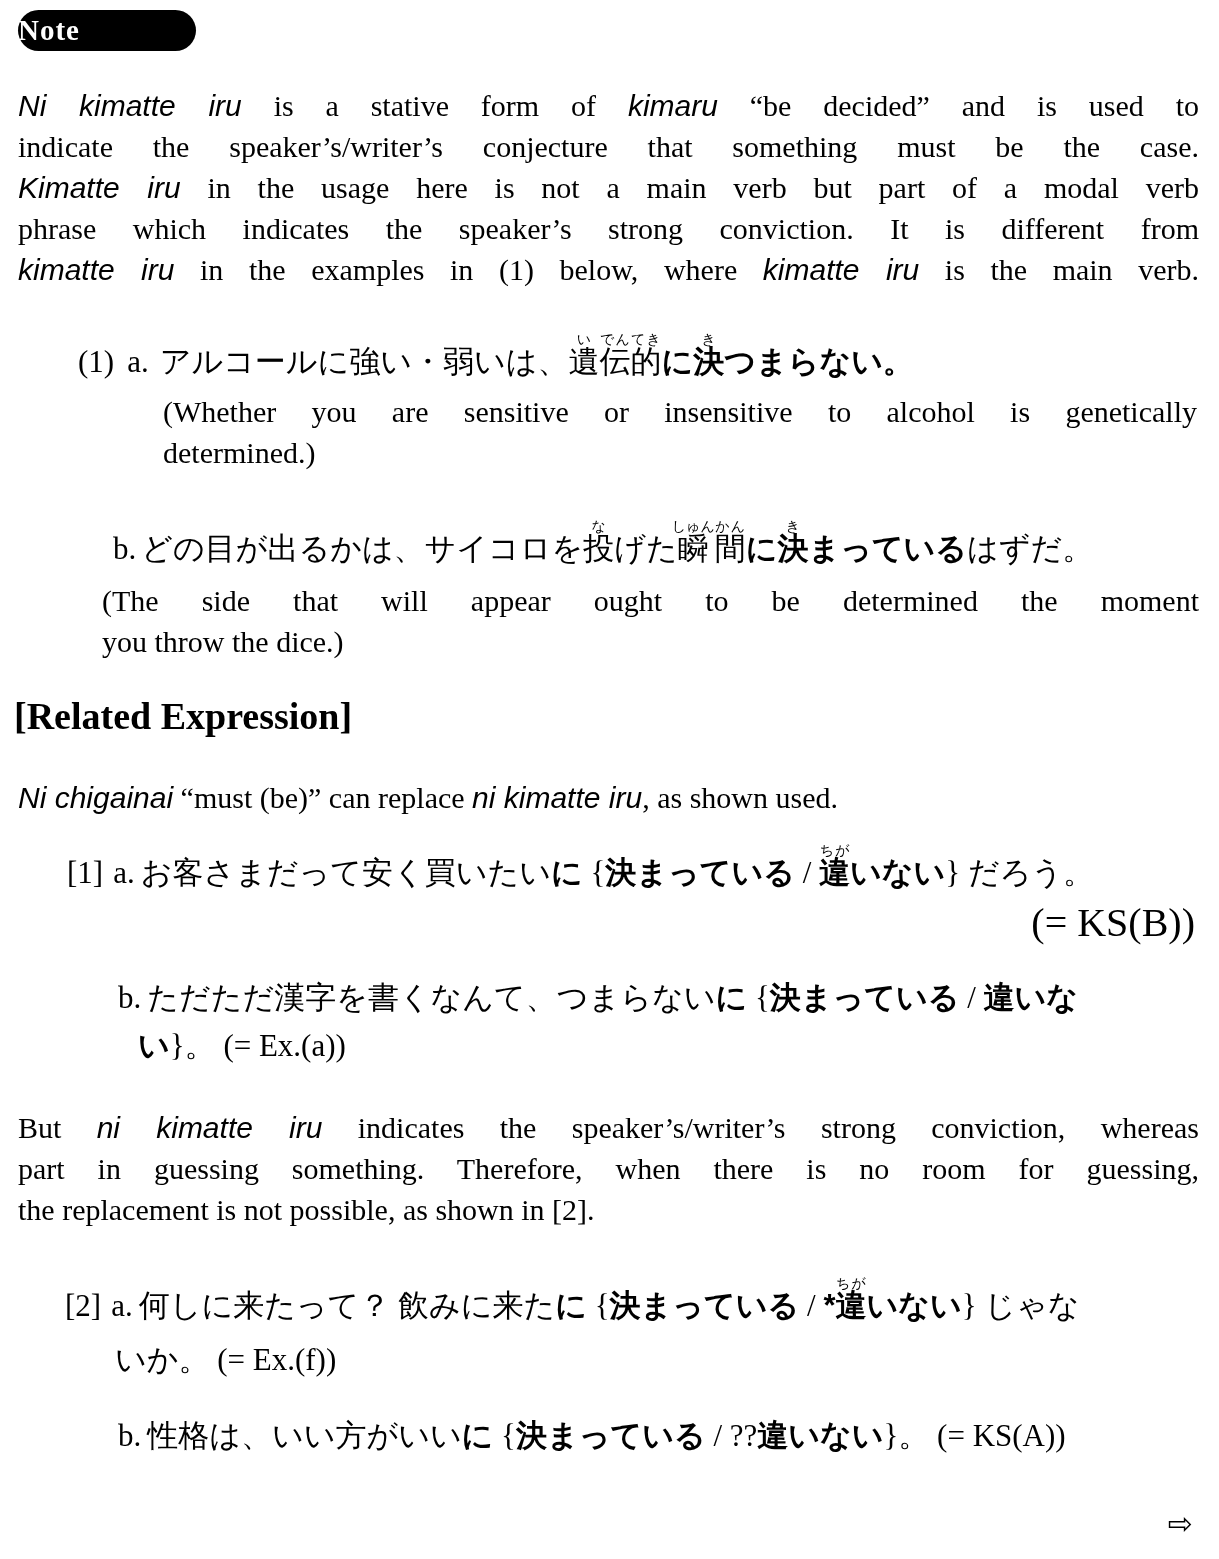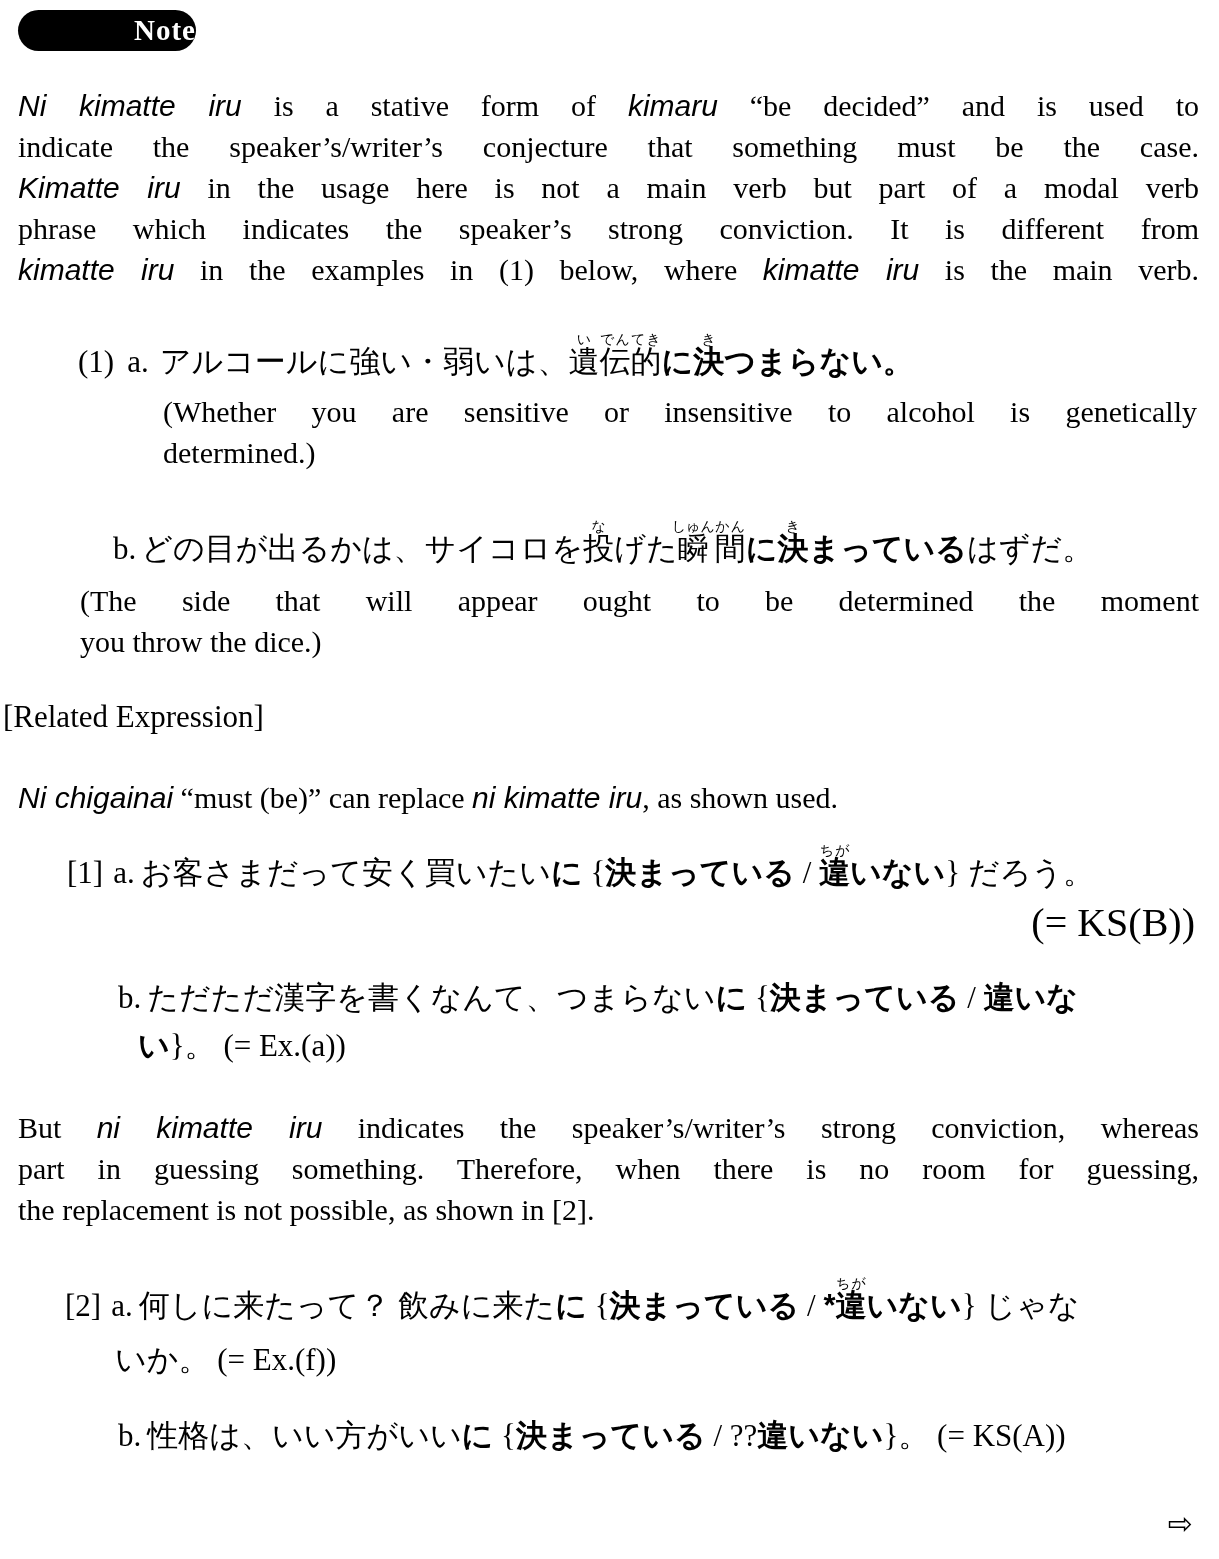--- a/index.html
+++ b/index.html
@@ -3,47 +3,47 @@
 <meta charset="utf-8">
 <style>
   html,body{margin:0;padding:0;}
   body{
     width:1219px;height:1559px;background:#ffffff;color:#000000;
     font-family:"Liberation Serif","DejaVu Serif",serif;
     overflow:hidden;position:relative;
   }
   .note-pill{
     margin:10px 0 0 18px;width:178px;height:41px;background:#000000;
-    border-radius:21px;display:flex;align-items:center;justify-content:flex-end;
+    border-radius:21px;display:flex;align-items:center;justify-content:flex-start;
   }
   .note-pill span{color:#ffffff;font-size:29px;font-weight:bold;letter-spacing:1px;}
   .para{font-size:30px;line-height:41px;}
   .pline{min-height:41px;}
   .jl{text-align:justify;text-align-last:justify;}
   .intro{margin:34px 20px 0 18px;}
   .trans-1a{margin:8px 22px 0 163px;}
-  .trans-1b{margin:10px 20px 0 80px;}
+  .trans-1b{margin:10px 20px 0 102px;}
   .para2{margin:40px 20px 0 18px;}
   .ex-row{white-space:nowrap;font-size:0;}
   .ex-row > span{font-size:31px;}
   .row-1a{margin:42px 0 0 78px;}
   .row-1b{margin:46px 0 0 113px;}
   .row-r1a{margin:25px 0 0 67px;}
   .row-r1b{margin:34px 0 0 118px;}
   .row-r1b2{margin:6px 0 0 138px;}
   .row-r2a{margin:46px 0 0 65px;}
   .row-r2a2{margin:12px 0 0 115px;}
   .row-r2b{margin:34px 0 0 118px;}
   .num-1{margin-right:13px;}
   .lab-1a{margin-right:11px;}
   .lab-sm{margin-right:5px;}
   .num-r{margin-right:10px;}
   .lab-r{margin-right:6px;}
   .ref-line{text-align:right;font-size:40px;line-height:41px;margin:8px 24px 0 0;}
-  .rel-heading{font-size:31px;font-weight:normal;line-height:41px;margin:34px 0 0 3px;}
+  .rel-heading{font-size:38px;font-weight:bold;line-height:41px;margin:34px 0 0 14px;}
   .rel-intro{font-size:30px;line-height:41px;margin:40px 0 0 18px;}
   .footer-line{text-align:right;font-size:30px;line-height:41px;margin:46px 26px 0 0;}
   .jb{font-family:"Liberation Sans","DejaVu Sans",sans-serif;font-weight:bold;}
   .it{font-family:"Liberation Sans","DejaVu Sans",sans-serif;font-style:italic;}
   .sans{font-family:"DejaVu Sans","Liberation Sans",sans-serif;}
   ruby{ruby-position:over;}
   rt{font-size:14px;font-weight:normal;font-family:"Liberation Serif","DejaVu Serif",serif;}
 </style>
 </head>
 <body>

